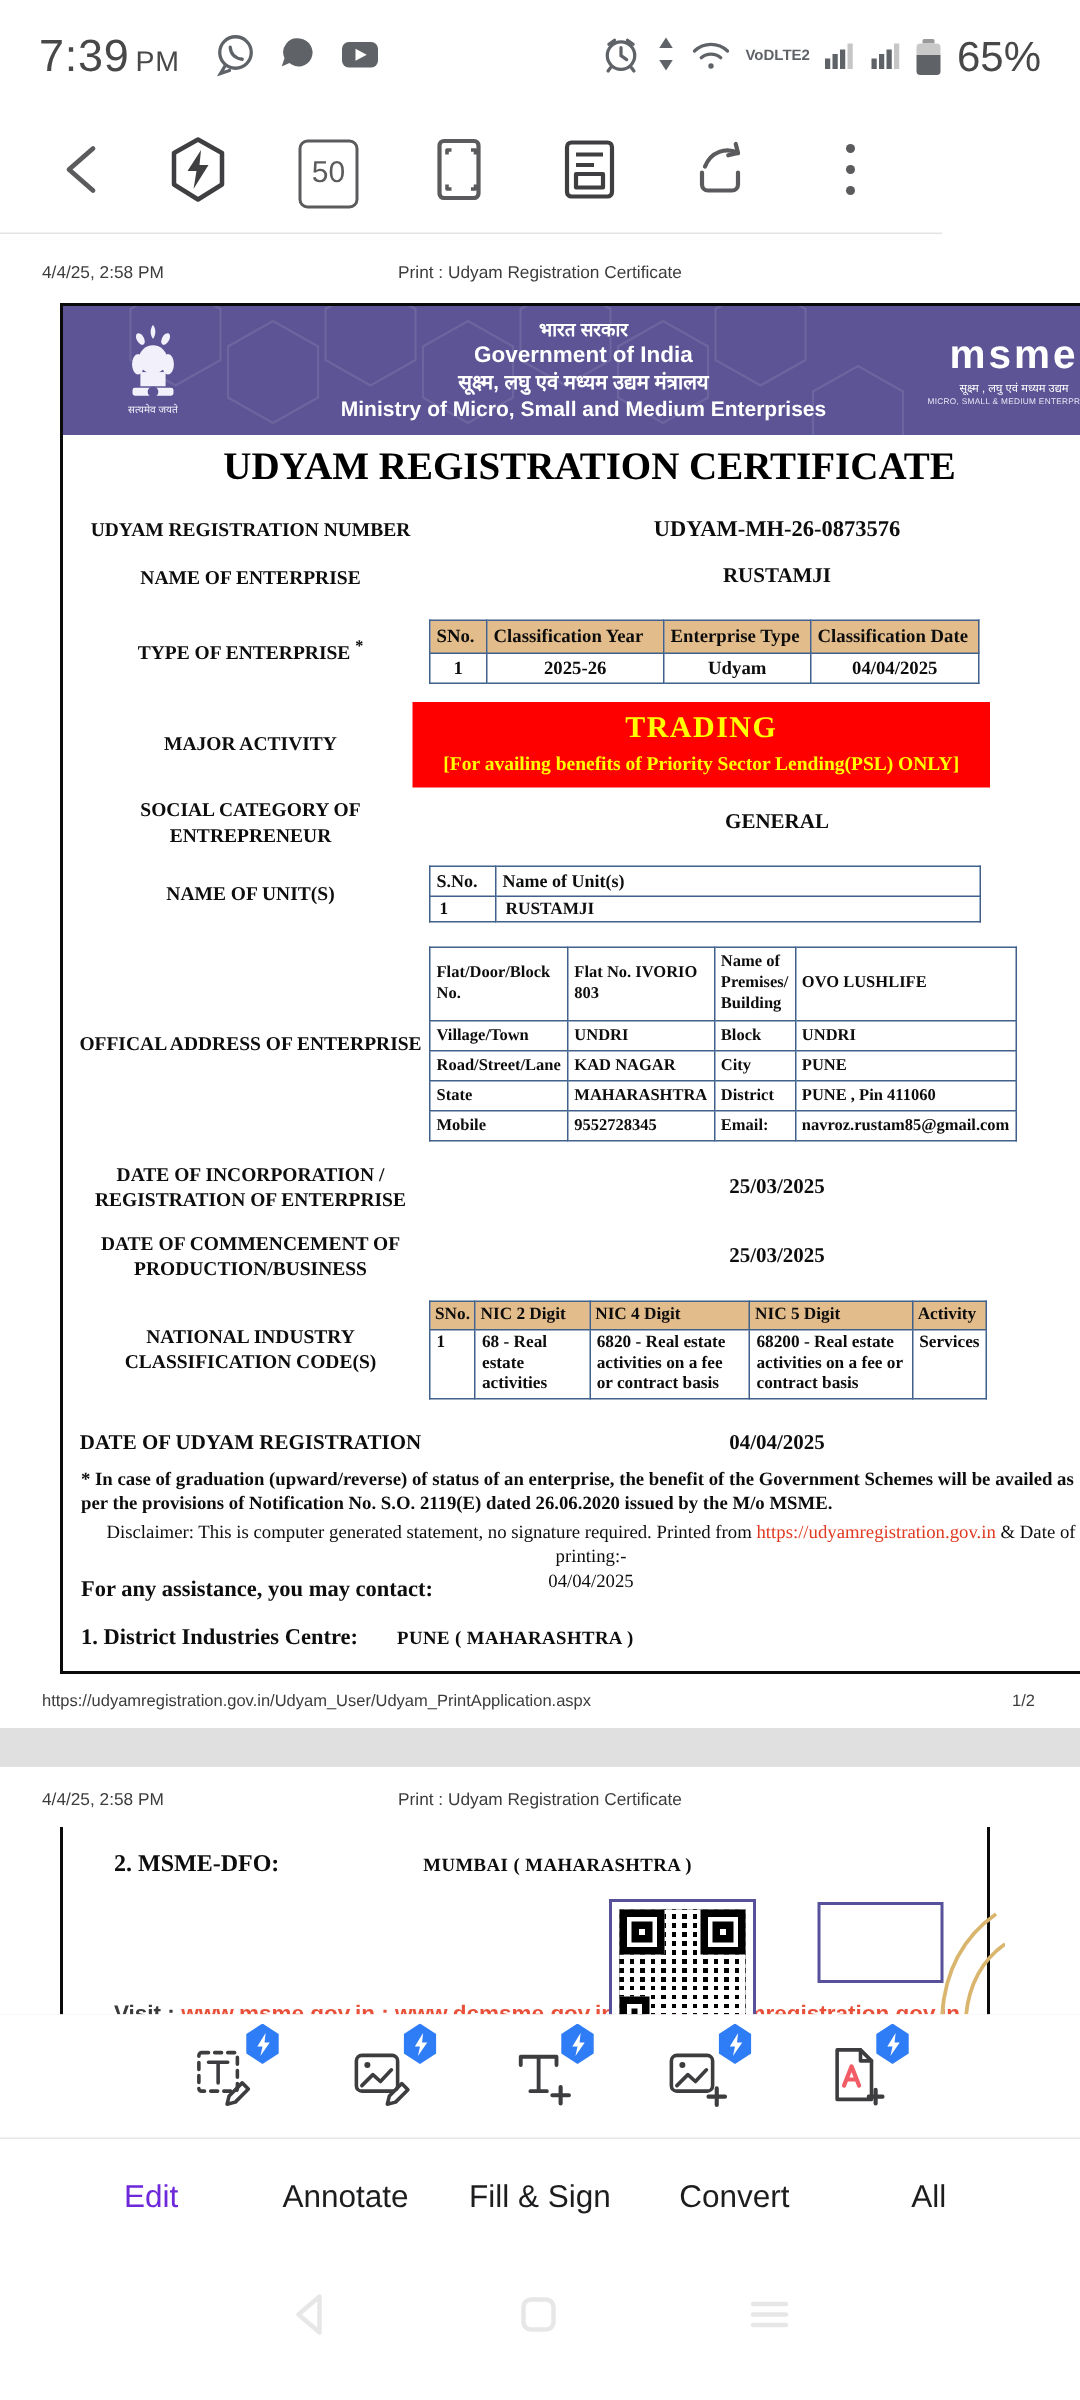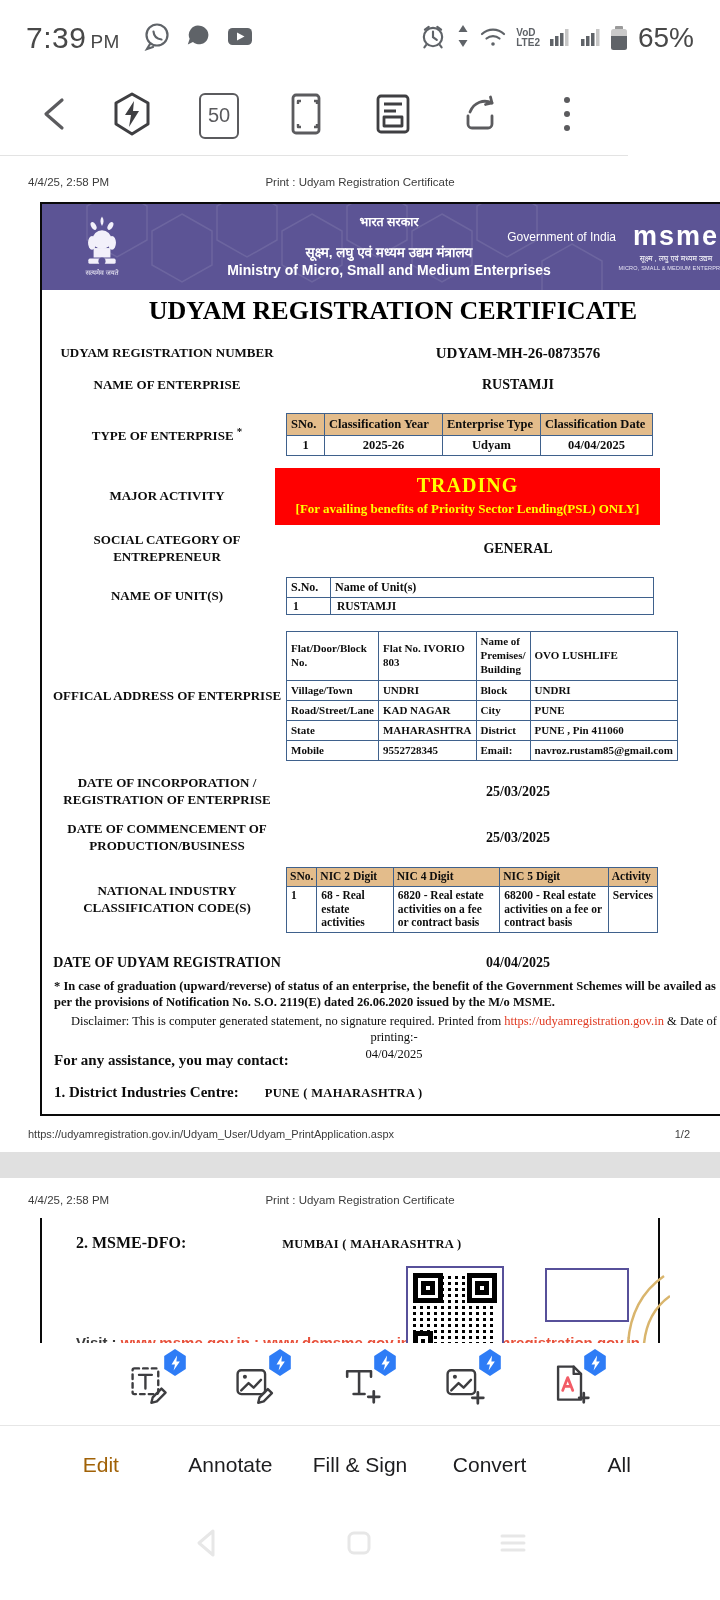--- a/index.html
+++ b/index.html
@@ -6,21 +6,21 @@
   html,body { width:720px; background:#fff; font-family:"Liberation Sans",sans-serif; }
   .screen { position:relative; width:720px; height:1600px; background:#fff; overflow:hidden; }
 
   
   .status-bar { position:absolute; top:0; left:0; width:720px; height:76px;
     display:flex; align-items:center; padding:0 26px; color:#5f6368; }
   .sb-time { font-size:30px; color:#484848; letter-spacing:.5px; }
   .sb-time .mer { font-size:19px; margin-left:4px; }
   .sb-left-icons { display:flex; align-items:center; gap:13px; margin-left:22px; }
   .sb-right { margin-left:auto; display:flex; align-items:center; gap:9px; }
-  .volte { display:flex; flex-direction:column; line-height:1; font-weight:bold;
+  .volte { display:flex; line-height:1; font-weight:bold;
     font-size:10px; color:#5f6368; letter-spacing:0; }
   .battery { display:flex; flex-direction:column; align-items:center; }
   .battery .cap { width:8px; height:3px; background:#9a9a9a; border-radius:1px 1px 0 0; }
   .battery .body { width:16px; height:21px; border-radius:2.5px;
     background:linear-gradient(to top,#5f6368 65%,#c9c9c9 65%); }
   .sb-batt-text { font-size:28px; color:#484848; margin-left:2px; }
 
   
   .app-toolbar { position:absolute; top:76px; left:0; width:628px; height:80px;
     display:flex; align-items:center; padding:0 34px; border-bottom:1px solid #e3e3e3; background:#fff; }
@@ -41,21 +41,21 @@
 
   
   .certificate { position:absolute; left:40px; top:46px; width:706px; height:914px;
     border:2px solid #0a0a0a; overflow:hidden; background:#fff; }
   .gov-band { position:absolute; top:0; left:0; right:0; height:86px; background:#5c5495;
     display:flex; align-items:center; color:#fff; }
   .hex-bg { position:absolute; inset:0; }
   .emblem-wrap { width:120px; display:flex; justify-content:center; position:relative; }
   .gov-center { flex:1; text-align:center; line-height:1.25; position:relative; }
   .gov-hi1 { font-size:12.5px; font-weight:bold; }
-  .gov-en1 { font-size:12px; font-weight:normal;text-align:right; }
+  .gov-en1 { font-size:15px; font-weight:bold; }
   .gov-hi2 { font-size:13.5px; font-weight:bold; }
   .gov-en2 { font-size:14px; font-weight:bold; }
   .msme-logo { width:128px; text-align:center; position:relative; padding-right:8px; }
   .msme-word { font-size:27px; font-weight:800; letter-spacing:2px; line-height:1; }
   .msme-hi { font-size:7.5px; margin-top:3px; }
   .msme-en { font-size:5.5px; letter-spacing:.2px; margin-top:2px; color:#e8e5f5; }
   .cert-title { position:absolute; top:92px; left:0; right:0; text-align:center;
     font-family:"Liberation Serif",serif; font-weight:bold; font-size:26px; color:#000; }
 
   .crow { position:absolute; left:0; right:0; display:flex; }
@@ -125,21 +125,21 @@
     display:flex; justify-content:center; align-items:center; gap:61px; z-index:8; }
   .tool-btn { position:relative; width:44px; height:44px; }
   .ai-badge { position:absolute; top:-13px; right:-15px; width:24px; height:27px; background:#2e7cf6;
     clip-path:polygon(50% 0,95% 26%,95% 74%,50% 100%,5% 74%,5% 26%);
     display:flex; align-items:center; justify-content:center; }
 
   
   .tab-bar { position:absolute; top:1425px; left:0; width:720px; height:78px; background:#fff;
     border-top:1px solid #e6e6e6; display:flex; align-items:center; padding:0 36px; z-index:8; }
   .tab { flex:1; text-align:center; font-size:21px; color:#1d1d1f; }
-  .tab.active { color:#a16207; }
+  .tab.active { color:#6d28d9; }
 
   
   .nav-bar { position:absolute; top:1505px; left:0; width:720px; height:80px; background:#fff;
     display:flex; align-items:center; justify-content:space-around; padding:0 130px; z-index:8; }
 </style>
 </head>
 <body>
 
 <div class="screen">
 

